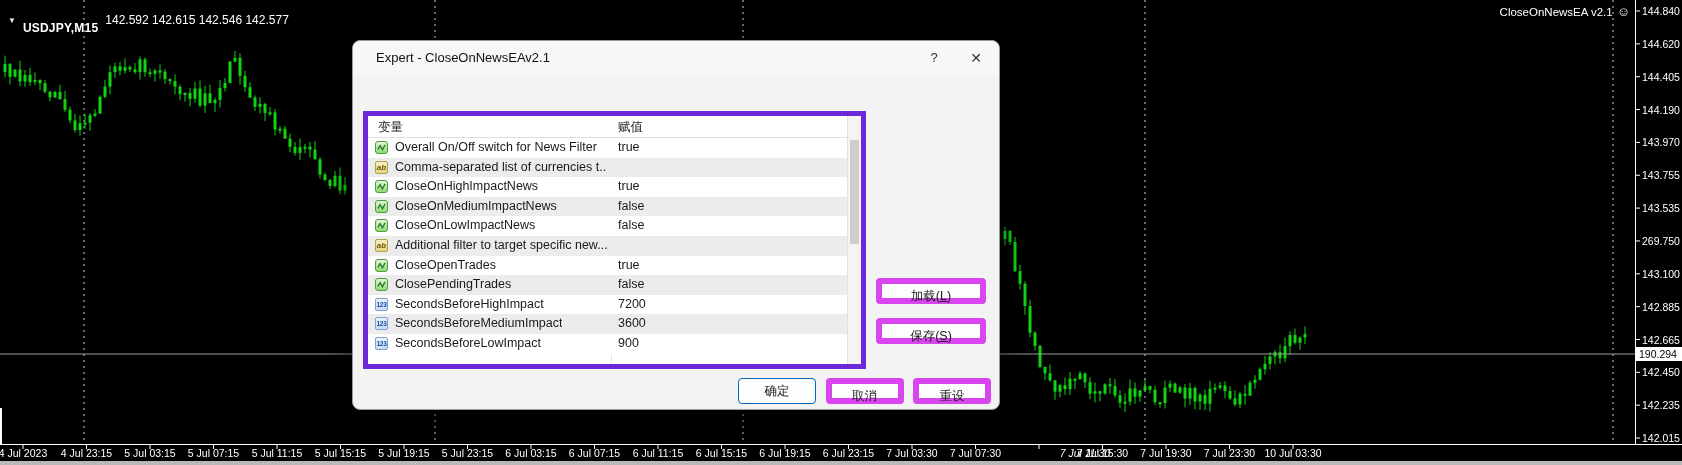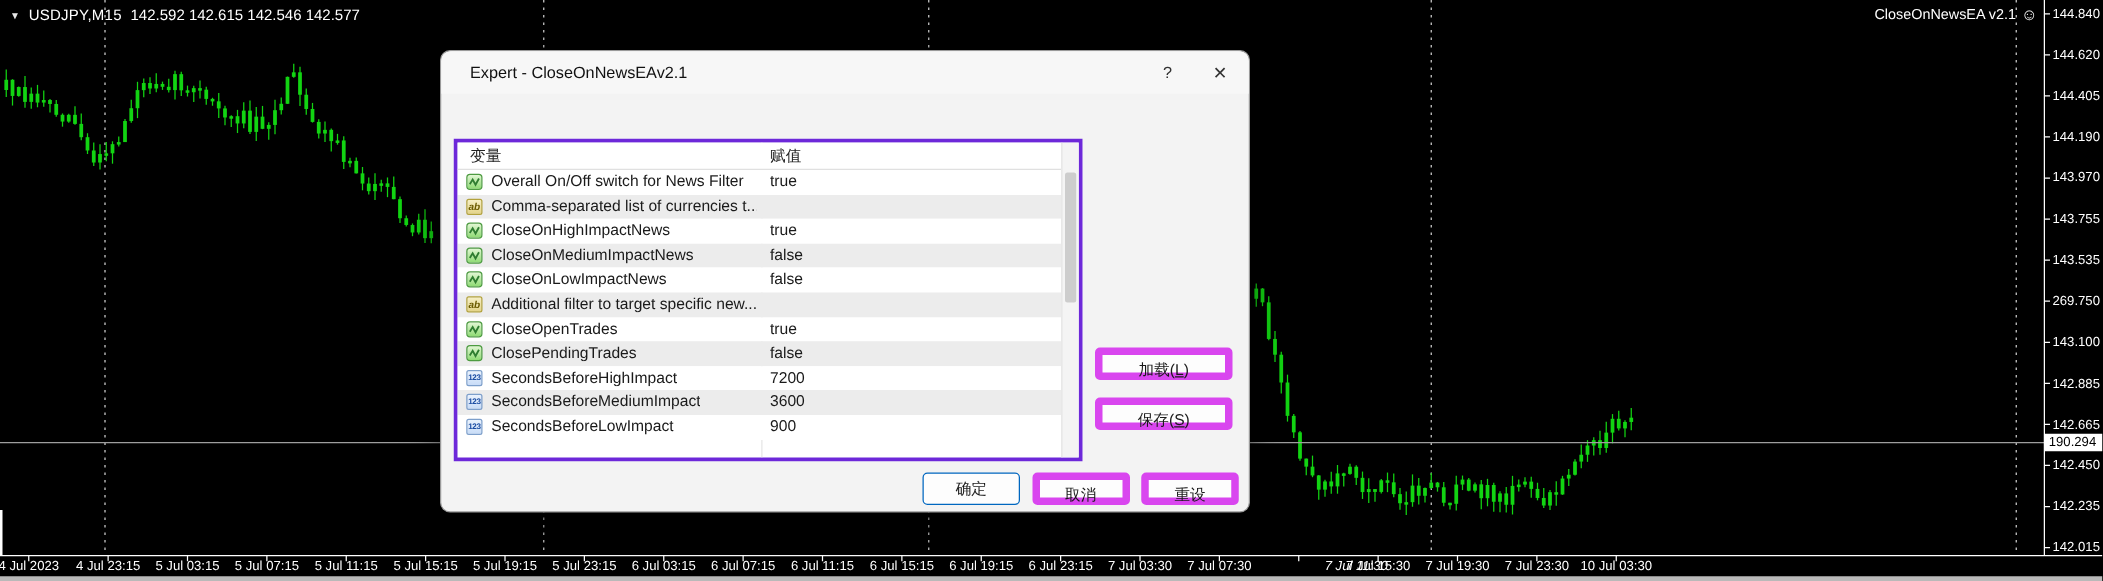--- a/index.html
+++ b/index.html
@@ -5,21 +5,21 @@
   * { margin:0; padding:0; box-sizing:border-box; }
   html,body { width:1682px; height:465px; background:#000; overflow:hidden;
     font-family:"Liberation Sans","DejaVu Sans",sans-serif; }
   #stage { position:relative; width:1682px; height:465px; background:#000; }
 
   
   #chart-svg { position:absolute; left:0; top:0; z-index:1; }
   .symbol-info { position:absolute; left:8px; top:5px; z-index:3; color:#fff; font-size:12px;
     display:flex; align-items:center; gap:7px; }
   .symbol-info .tri { font-size:8px; color:#e8e8e8; }
-  .symbol-info .sym { font-weight:400; letter-spacing:.2px; }
+  .symbol-info .sym { font-weight:700; letter-spacing:.2px;margin-top:16px; }
   .ea-chart-label { position:absolute; top:6px; right:52px; z-index:3; color:#fff; font-size:11.5px;
     display:flex; align-items:center; gap:4px; }
   .ea-chart-label .smiley { font-size:13px; line-height:12px; }
 
   .price-label { position:absolute; left:1642px; color:#fff; font-size:10.5px; z-index:3; }
   .price-current { position:absolute; left:1636px; width:46px; height:14px; background:#fff; color:#000;
     font-size:10.5px; line-height:14px; padding-left:3px; z-index:4; }
   .time-label { position:absolute; top:447px; transform:translateX(-50%); color:#fff; font-size:10.5px;
     white-space:nowrap; z-index:3; }
   .bottom-strip { position:absolute; left:0; top:461px; width:1682px; height:4px; background:#b9b9b9; z-index:3; }
@@ -36,21 +36,21 @@
   .dlg-help { left:566px; }
   .dlg-close { left:608px; font-size:14px; }
 
   .tabstrip { position:absolute; left:0; top:40px; right:0; height:24px; }
   .tabstrip .baseline { position:absolute; left:0; right:0; top:23px; height:1px; background:#dcdcdc; }
   .tab { position:absolute; top:2px; height:22px; padding:0 9px; line-height:21px; background:#efefef;
     border:1px solid #dadada; border-bottom:none; color:#222; font-size:12.5px; }
   .tab.active { top:0; height:24px; line-height:23px; background:#fff; z-index:2; }
 
   .param-table { position:absolute; left:10px; top:70px; width:503px; height:258px; background:#fff;
-    border:3px solid #6d28d9; overflow:hidden; }
+    border:5px solid #6d28d9; overflow:hidden; }
   .pt-header { position:absolute; left:0; top:0; right:14px; height:22px; background:#fff;
     border-bottom:1px solid #e0e0e0; }
   .pt-header .h1 { position:absolute; left:10px; top:3px; color:#222; }
   .pt-header .h2 { position:absolute; left:250px; top:3px; color:#222; }
   .pt-coldiv { position:absolute; left:243px; top:0; bottom:0; width:1px; background:#e6e6e6; }
   .pt-rows { position:absolute; left:0; top:22px; right:14px; }
   .param-row { position:relative; height:19.6px; background:#fff; }
   .param-row.alt { background:#ececec; }
   .param-row .nm { position:absolute; left:27px; top:2px; white-space:nowrap; overflow:hidden; max-width:212px; }
   .param-row .val { position:absolute; left:250px; top:2px; white-space:nowrap; }

